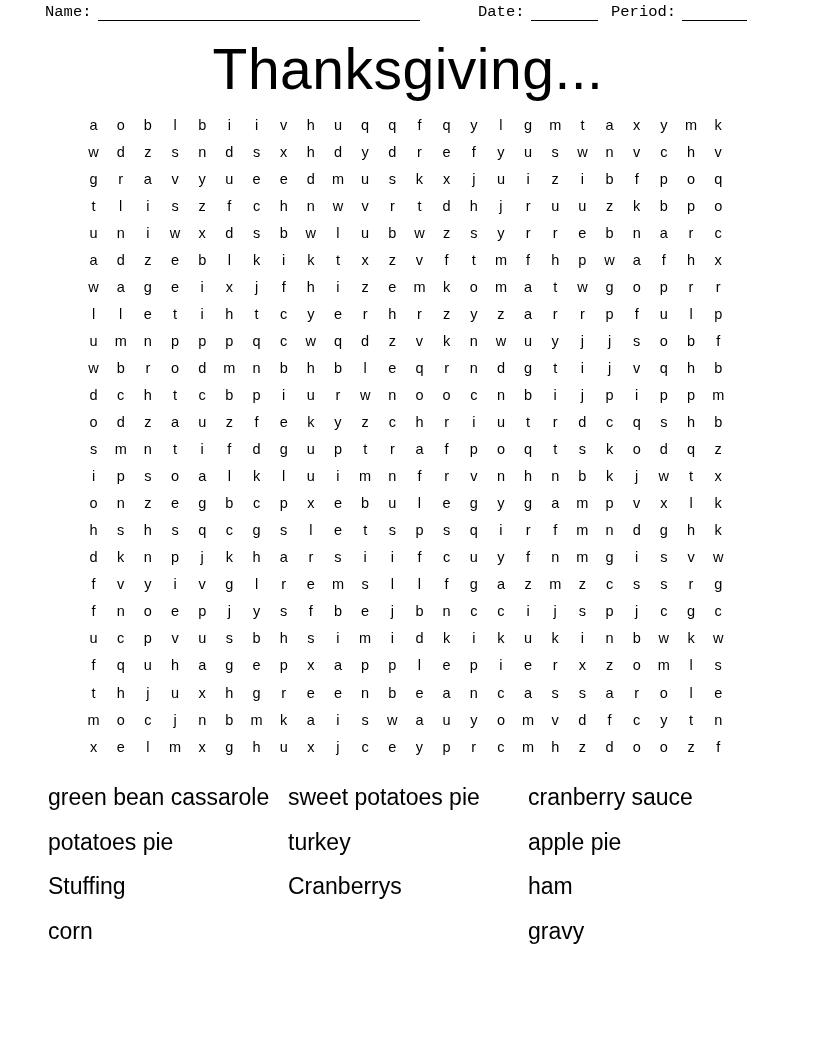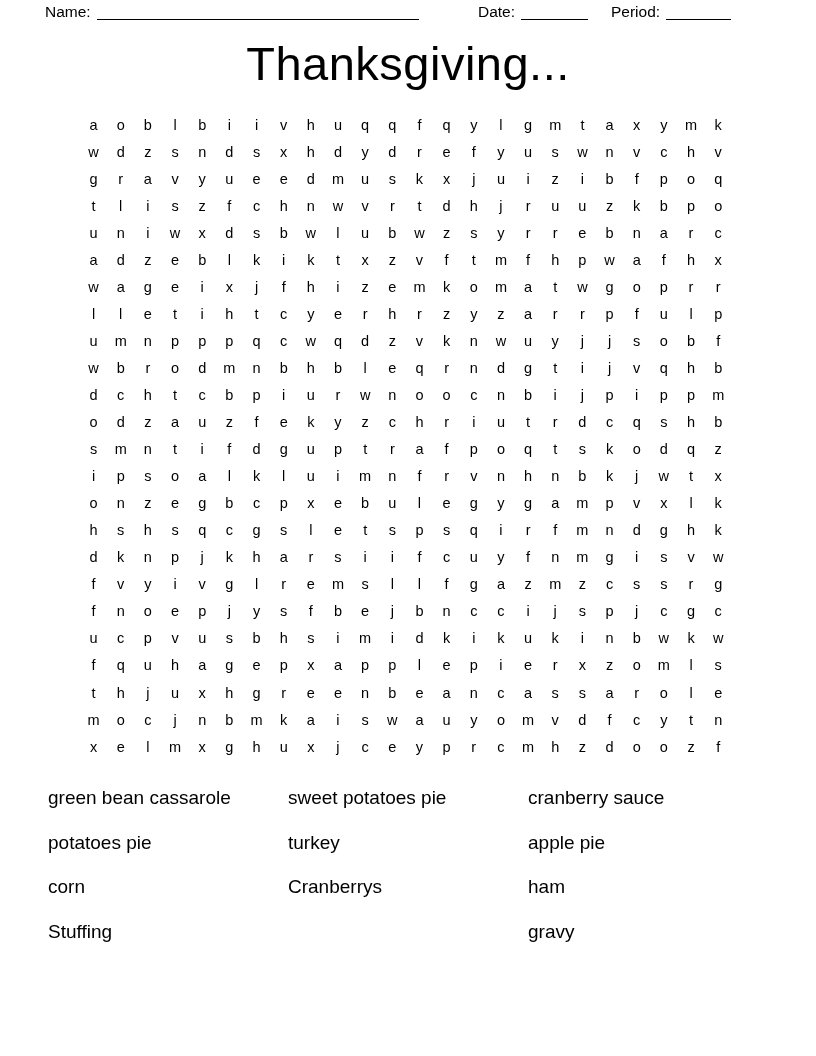--- a/index.html
+++ b/index.html
@@ -12,20 +12,21 @@
     overflow: hidden;
   }
 
   
   .hgroup {
     position: absolute;
     top: 3px;
     white-space: nowrap;
     font-size: 15.5px;
     line-height: 18px;
+    font-family: Liberation Mono, monospace;
   }
   .hg-name   { left: 45px; }
   .hg-date   { left: 478px; }
   .hg-period { left: 611px; }
   .blank-line {
     display: inline-block;
     height: 15px;
     border-bottom: 1.7px solid #000;
     margin-left: 6px;
     vertical-align: text-bottom;
@@ -35,21 +36,21 @@
   .line-period { width: 65px; }
 
   
   .title {
     position: absolute;
     top: 36px;
     left: 0;
     width: 100%;
     margin: 0;
     text-align: center;
-    font-size: 47px;
+    font-size: 57px;
     font-weight: normal;
     letter-spacing: 0.5px;
   }
 
   
   .grid {
     position: absolute;
     left: 80px;
     top: 111px;
     display: grid;
@@ -64,21 +65,21 @@
   }
 
   
   .words { position: absolute; top: 786px; left: 0; width: 816px; }
   .wcol  { position: absolute; top: 0; width: 240px; }
   .wcol-0 { left: 48px; }
   .wcol-1 { left: 288px; }
   .wcol-2 { left: 528px; }
   .word {
     height: 44.5px;
-    font-size: 19px;
+    font-size: 23px;
     line-height: 23px;
     white-space: nowrap;
   }
 </style>
 </head>
 <body>
 
 <div class="hgroup hg-name">
   <span>Name:</span><span class="blank-line line-name"></span>
 </div>
@@ -667,22 +668,22 @@
     <span class="cell">o</span>
     <span class="cell">o</span>
     <span class="cell">z</span>
     <span class="cell">f</span>
   </div>
 
 <div class="words" id="word-list">
     <div class="wcol wcol-0">
       <div class="word">green bean cassarole</div>
       <div class="word">potatoes pie</div>
+      <div class="word">Stuffing</div>
       <div class="word">corn</div>
-      <div class="word">Stuffing</div>
     </div>
     <div class="wcol wcol-1">
       <div class="word">sweet potatoes pie</div>
       <div class="word">turkey</div>
       <div class="word">Cranberrys</div>
     </div>
     <div class="wcol wcol-2">
       <div class="word">cranberry sauce</div>
       <div class="word">apple pie</div>
       <div class="word">ham</div>

